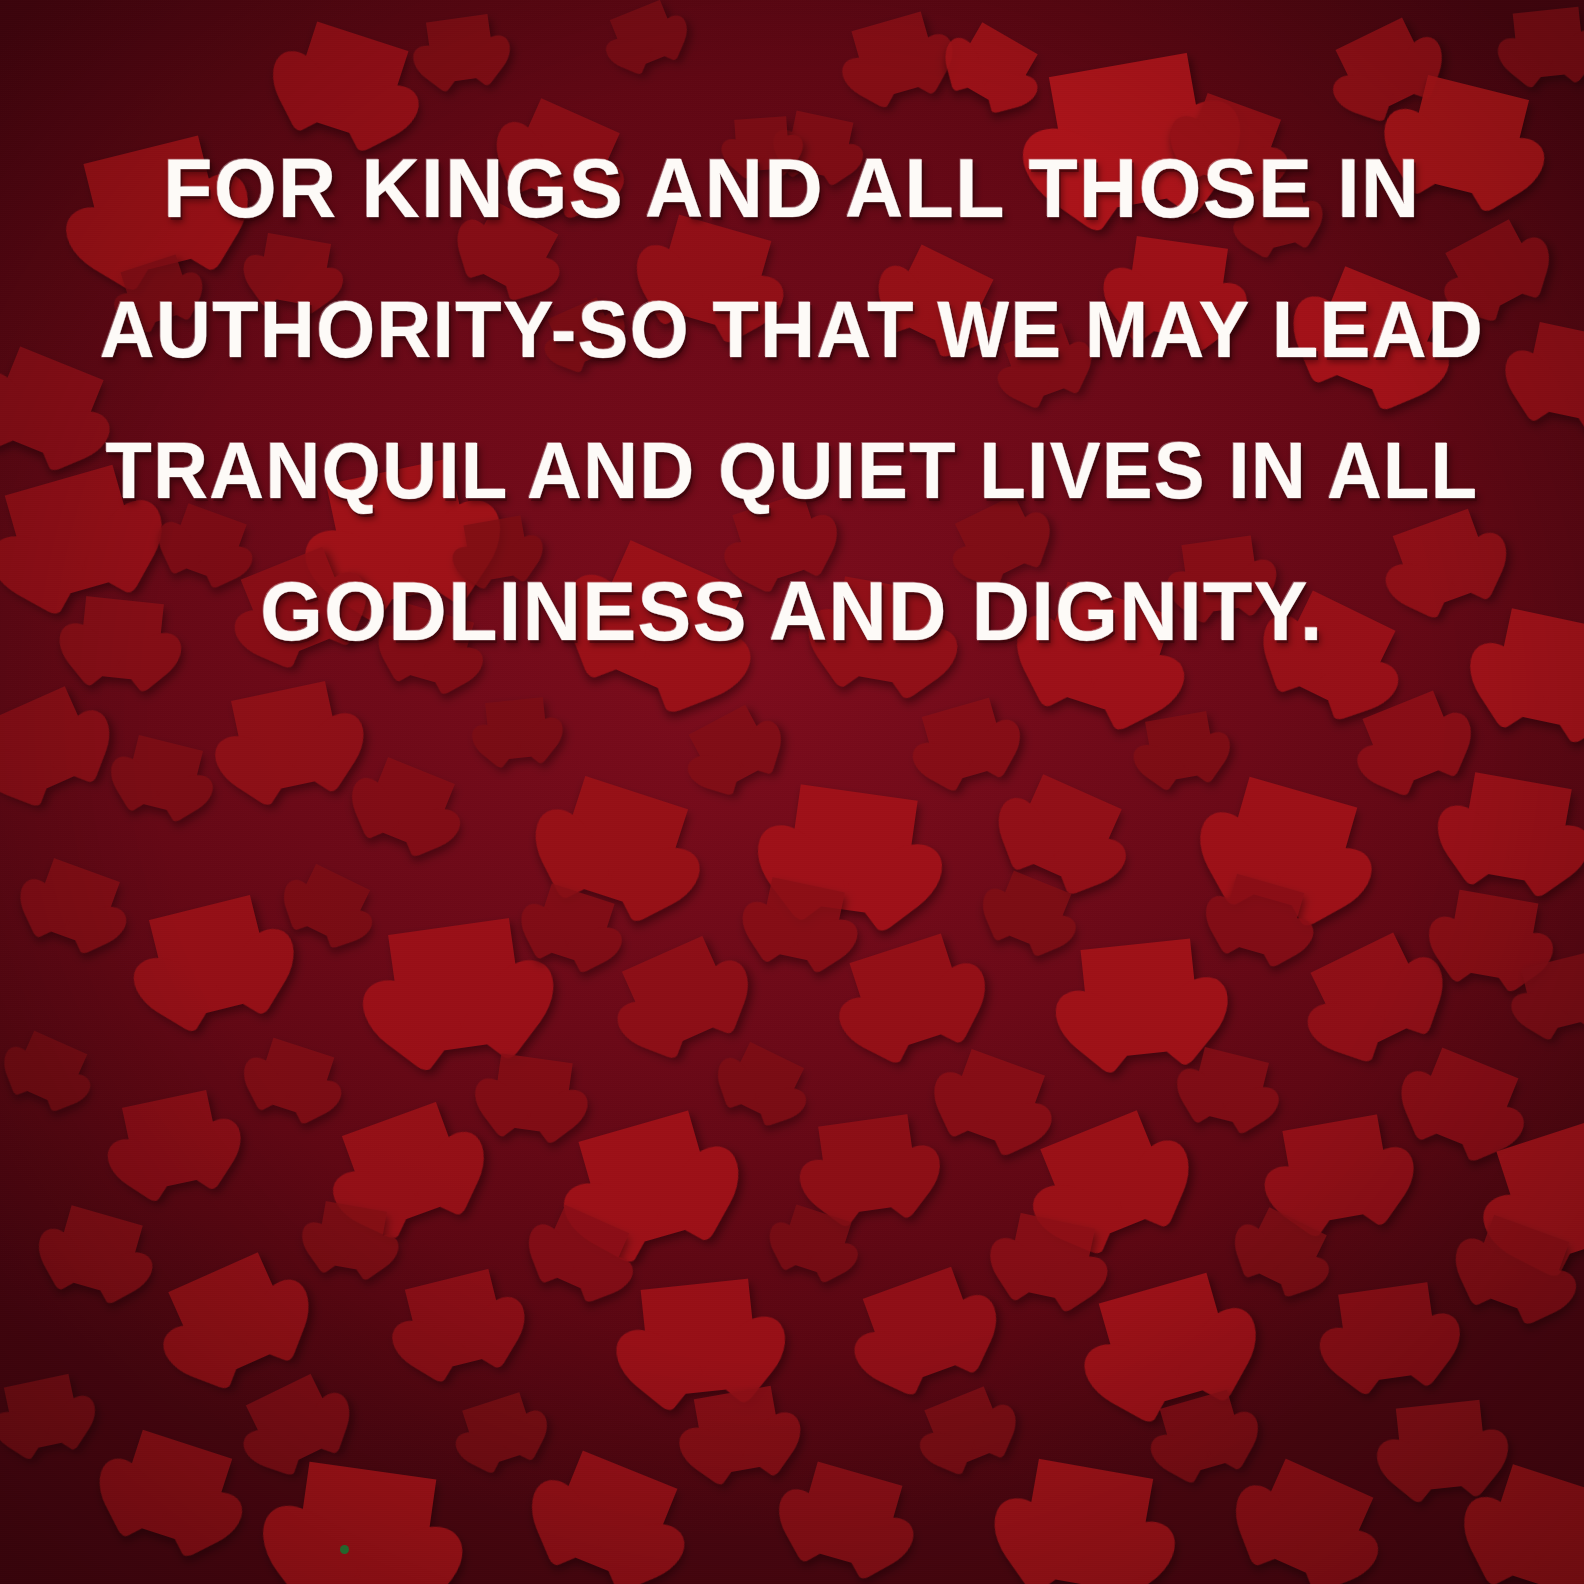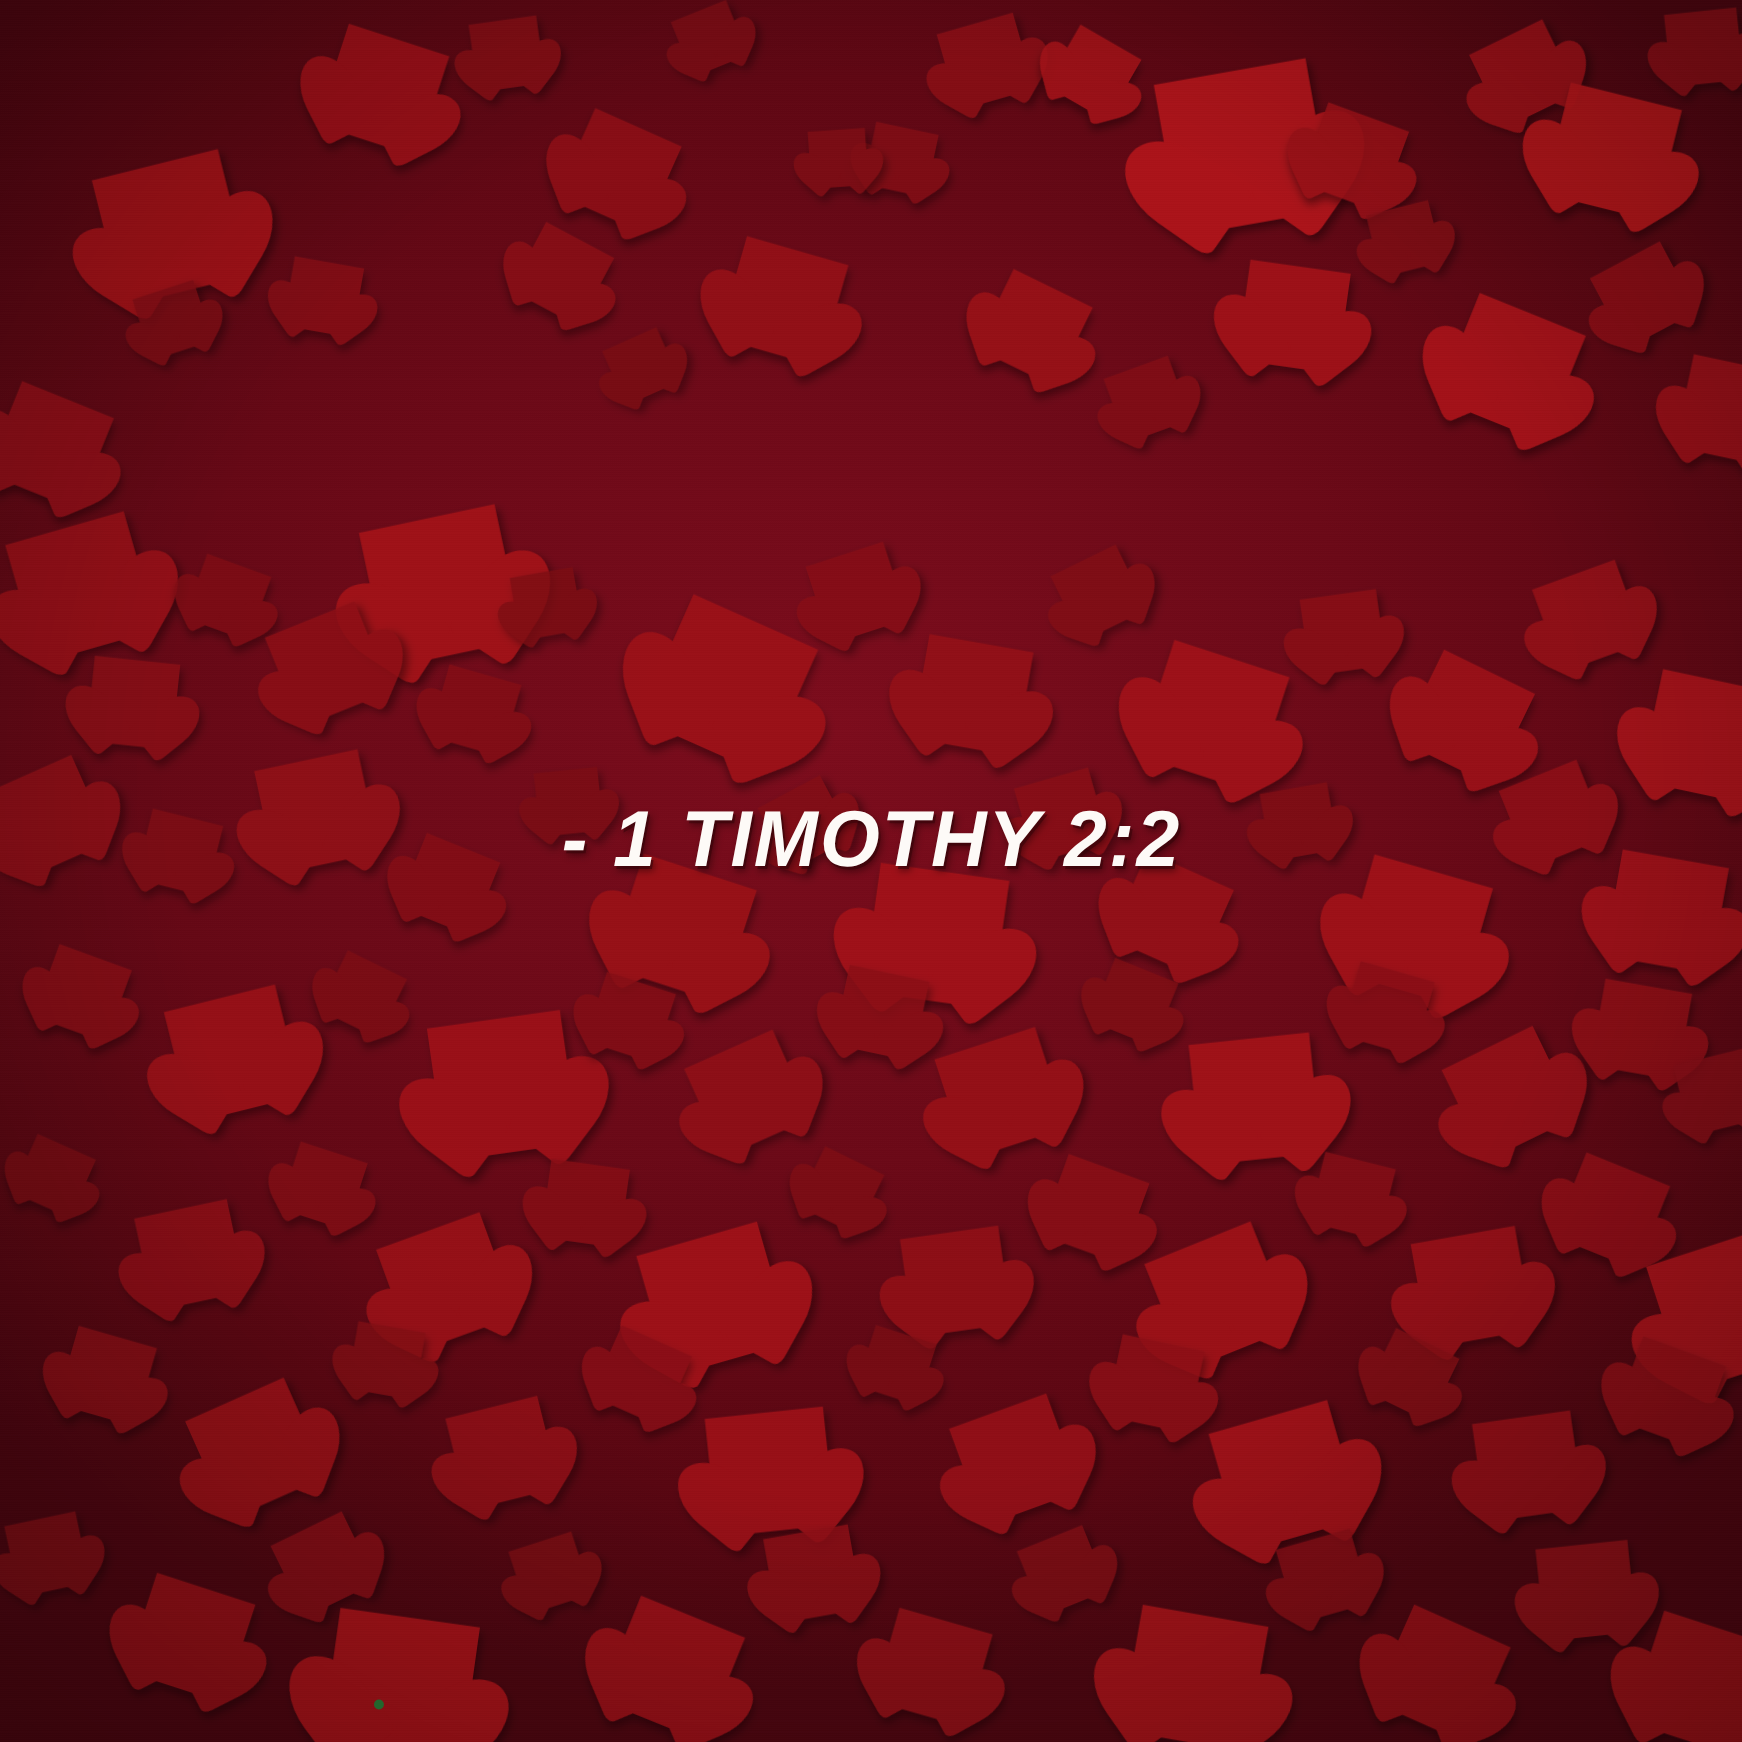--- a/index.html
+++ b/index.html
@@ -472,19 +472,30 @@
       <div class="heart" style="left: 1400px; top: 1404px; width: 84px; height: 84px; transform: rotate(-6deg); opacity: 0.86;">
         <i style="background: rgb(145, 16, 22);"></i>
       </div>
       <div class="heart" style="left: 1494px; top: 1478px; width: 106px; height: 106px; transform: rotate(18deg); opacity: 0.91;">
         <i style="background: rgb(162, 17, 23);"></i>
       </div>
     </div>
   <div class="bg-grain"></div>
   <div class="bg-vignette"></div>
 
-
-  <div id="citation">
-    <span class="cite-text">- 1 TIMOTHY 2:2</span>
+  <div id="verse-block">
+    <div class="vline" style="font-size: 84px;">
+      <span class="txt">FOR KINGS AND ALL THOSE IN</span>
+    </div>
+    <div class="vline" style="font-size: 79px;">
+      <span class="txt">AUTHORITY-SO THAT WE MAY LEAD</span>
+    </div>
+    <div class="vline" style="font-size: 79px;">
+      <span class="txt">TRANQUIL AND QUIET LIVES IN ALL</span>
+    </div>
+    <div class="vline" style="font-size: 84px;">
+      <span class="txt">GODLINESS AND DIGNITY.</span>
+    </div>
   </div>
+
 
   <div class="speck" id="speck" style="left: 340px; top: 1545px; background: rgb(29, 107, 46);"></div>
 </div>
 
 </body></html>

